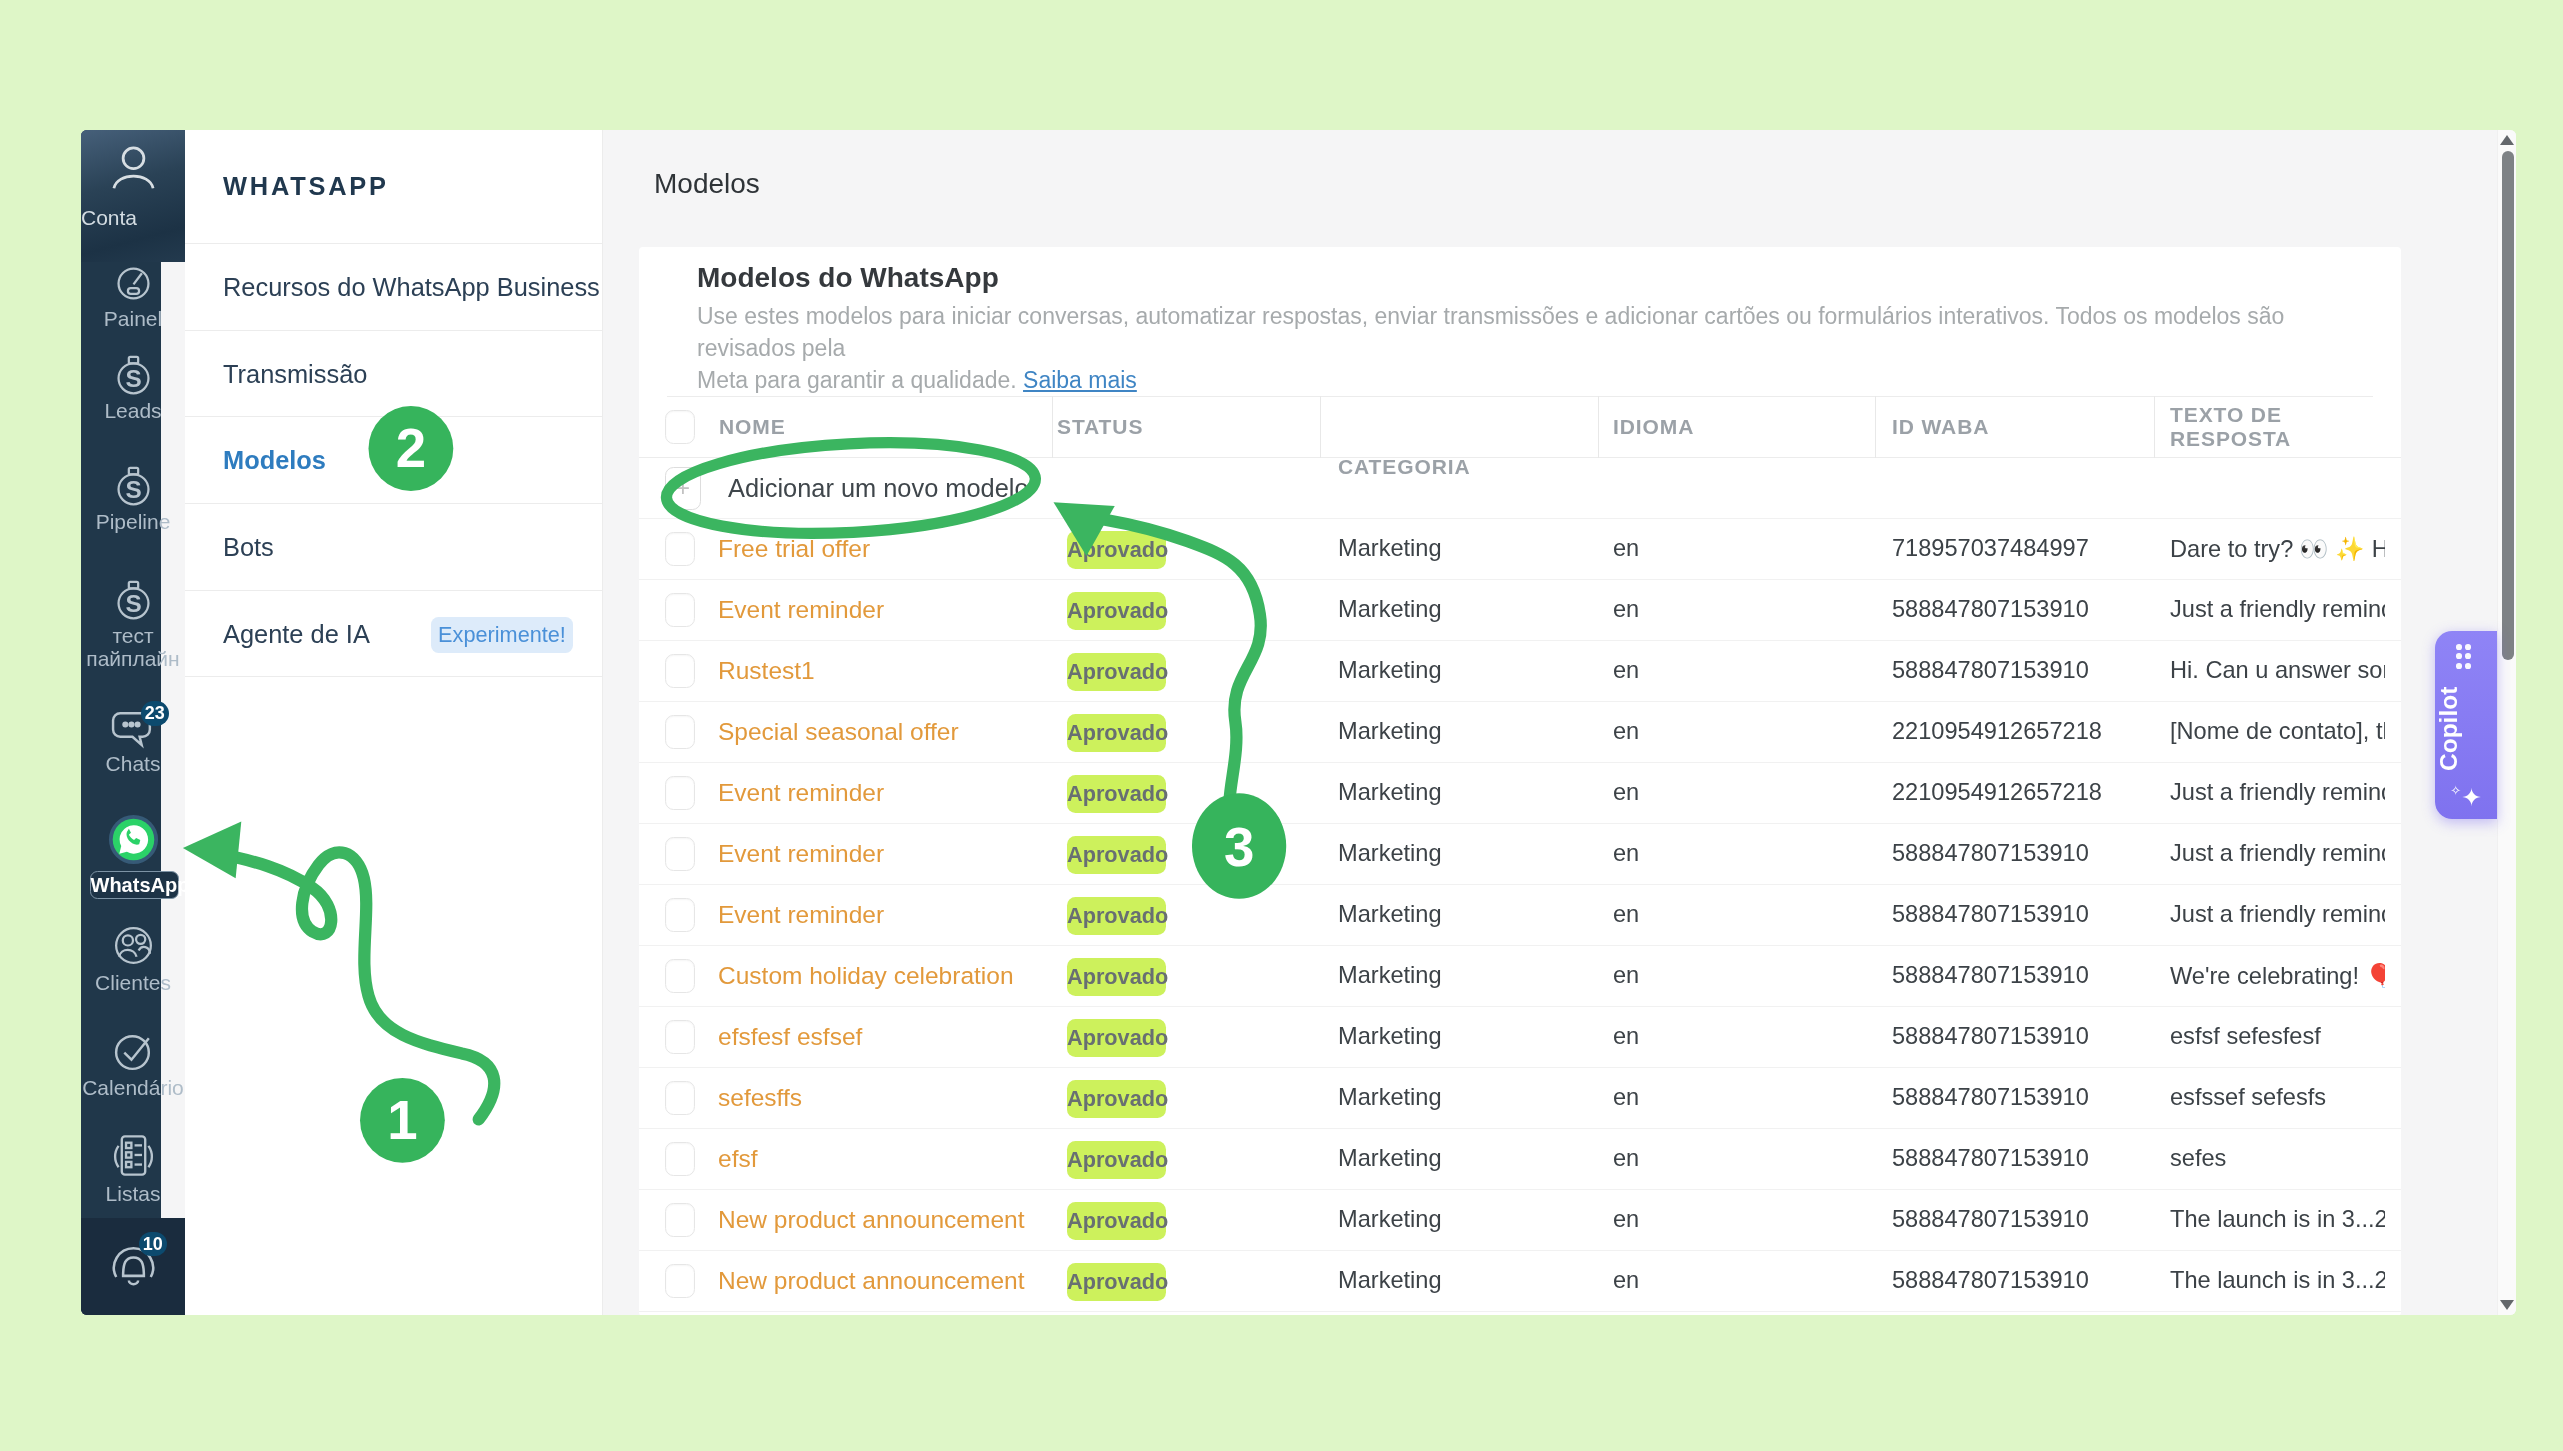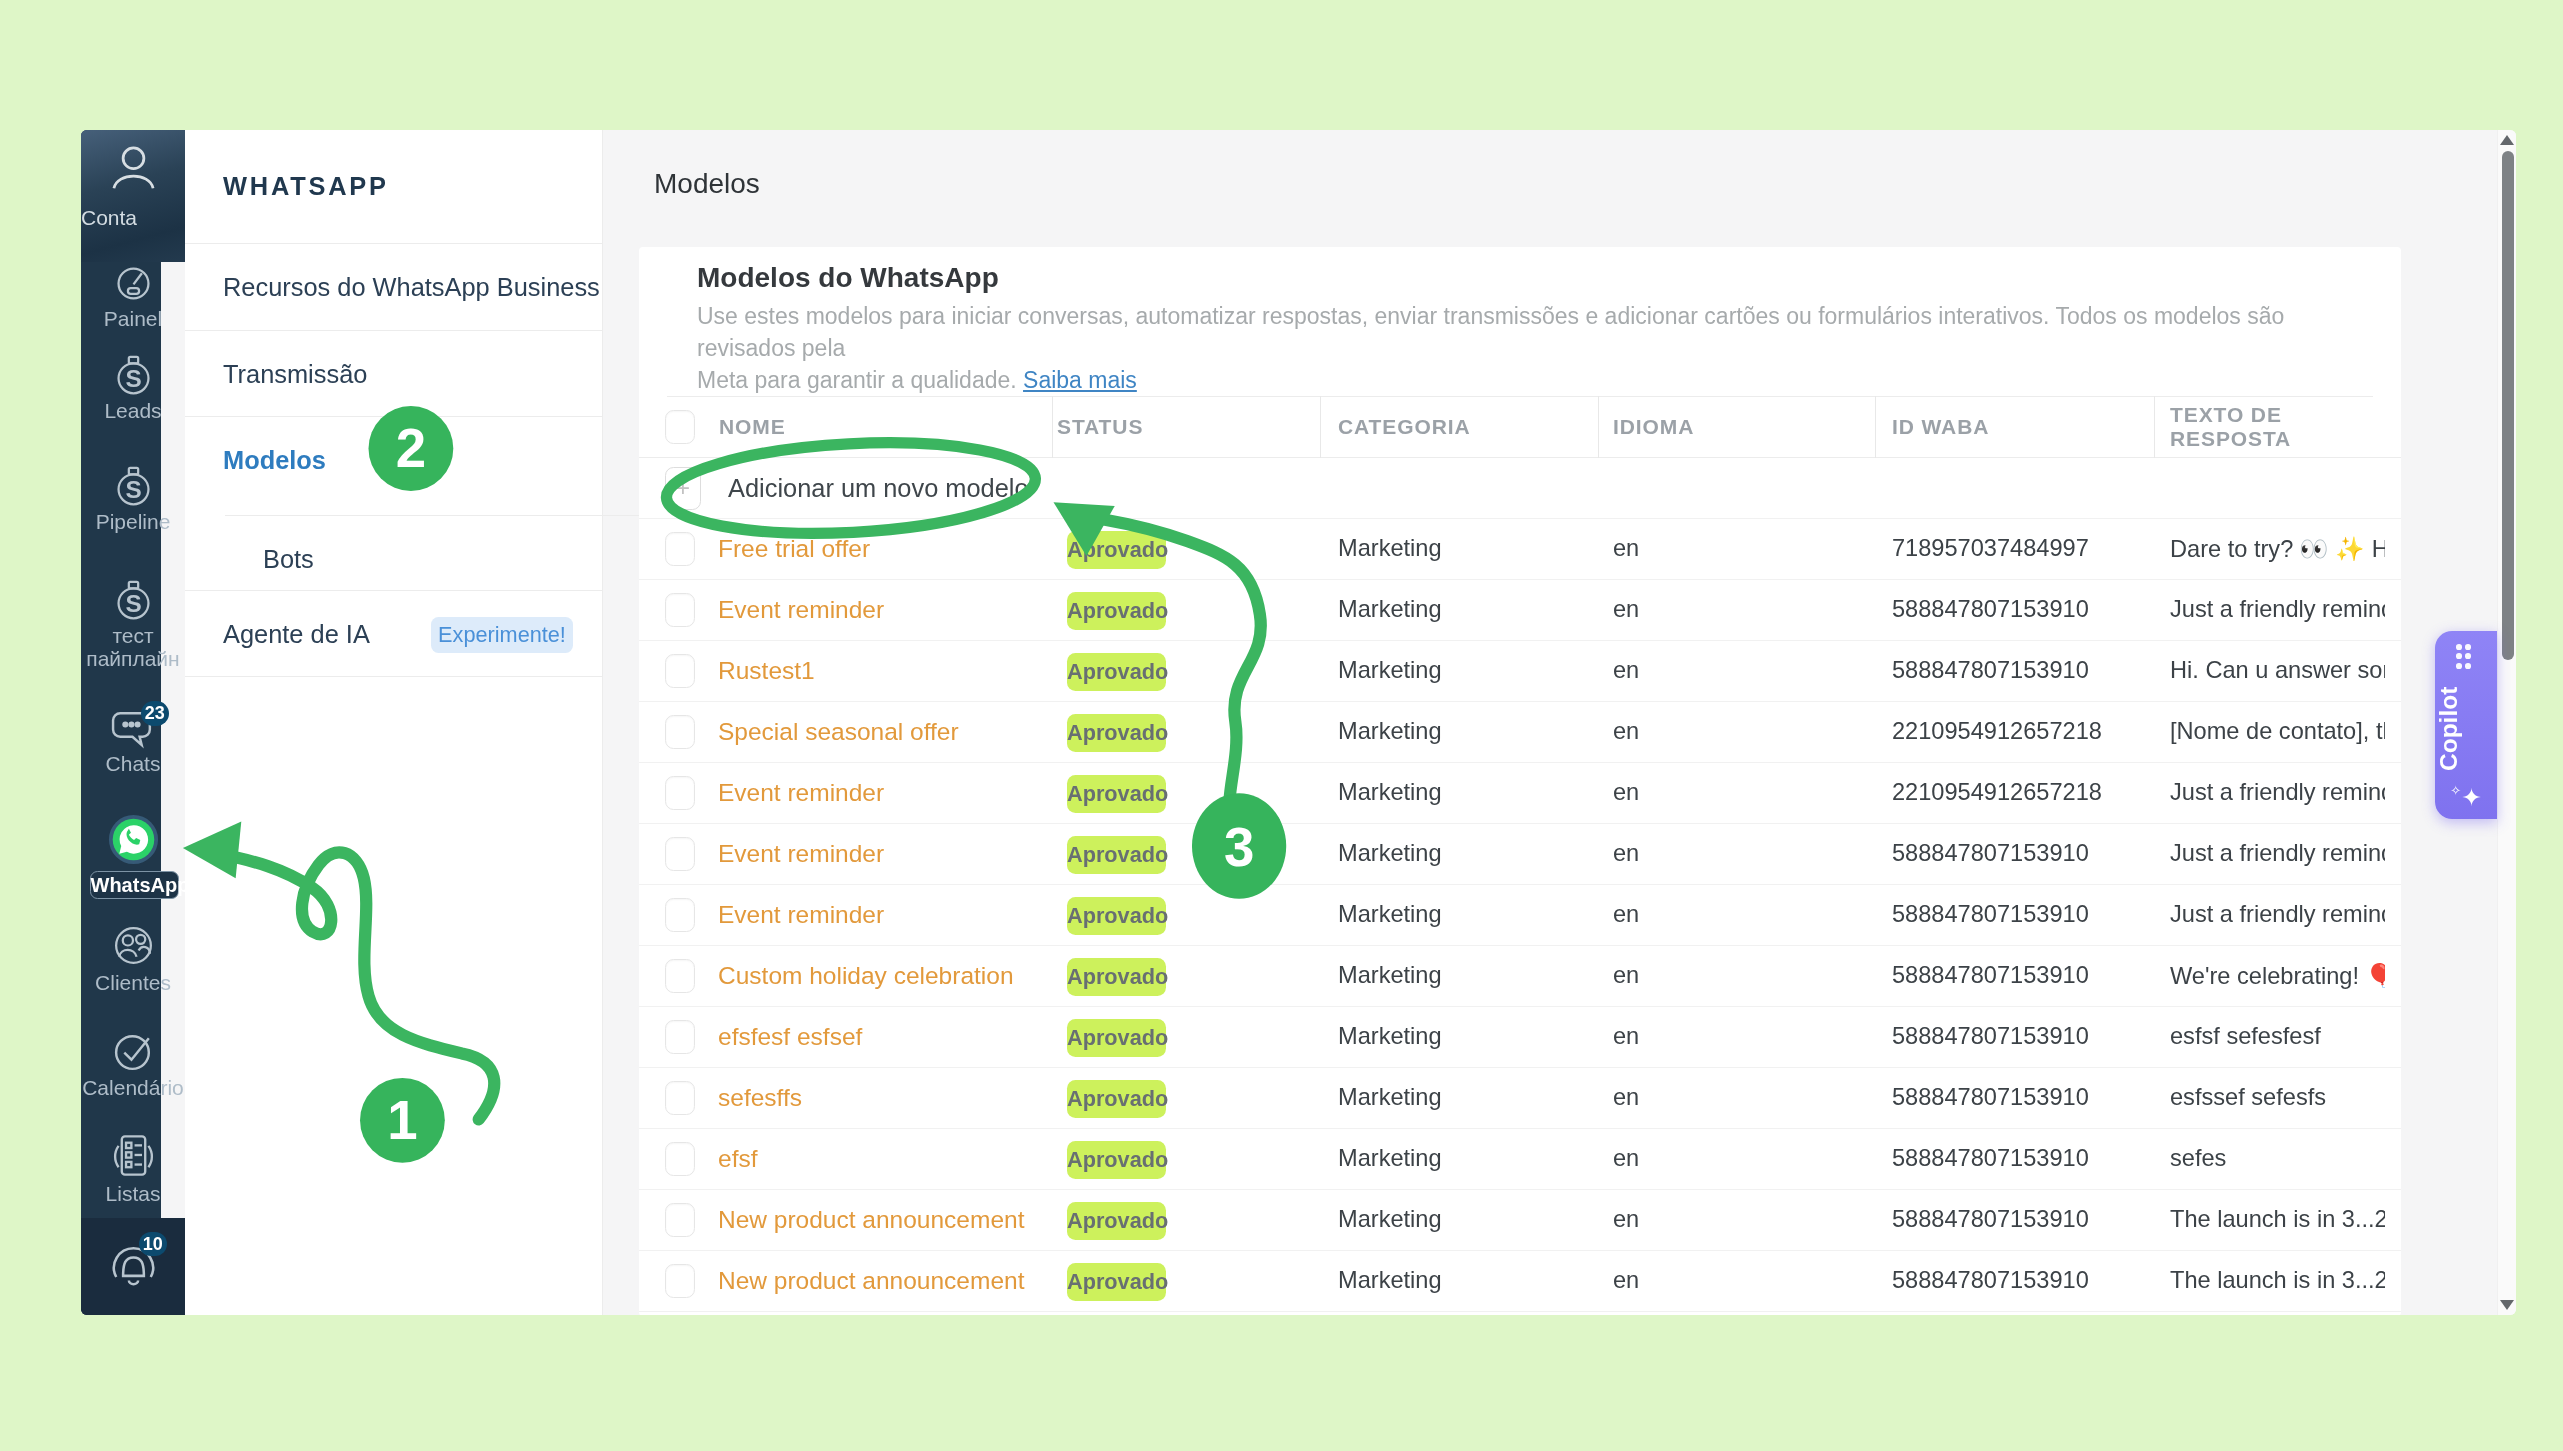--- a/index.html
+++ b/index.html
@@ -184,21 +184,21 @@
       <div class="menu-header">WHATSAPP</div>
       <div class="menu-item" style="top:113px;">
         <span class="menu-item-label">Recursos do WhatsApp Business</span>
       </div>
       <div class="menu-item" style="top:200px;">
         <span class="menu-item-label">Transmissão</span>
       </div>
       <div class="menu-item" style="top:286px;">
         <span class="menu-item-label active">Modelos</span>
       </div>
-      <div class="menu-item" style="top:385px;margin-left:40px;">
+      <div class="menu-item" style="top:373px;">
         <span class="menu-item-label">Bots</span>
       </div>
       <div class="menu-item" style="top:460px;border-bottom:1.9px solid #ececec;">
         <span class="menu-item-label">Agente de IA</span>
         <span class="exp-badge">Experimente!</span>
       </div>
     </div>
 
     <div class="main-title">Modelos</div>
 
@@ -208,21 +208,21 @@
         <span>Use estes modelos para iniciar conversas, automatizar respostas, enviar transmissões e adicionar cartões ou formulários interativos. Todos os modelos são revisados pela</span><br>
         <span>Meta para garantir a qualidade.</span>
         <a href="#">Saiba mais</a>
       </div>
 
       <div class="t-topline"></div>
       <div class="t-headrow">
         <span class="cb" style="top:14px;"></span>
         <span class="th" style="left:80px;">NOME</span>
         <span class="th" style="left:418px;">STATUS</span>
-        <span class="th" style="left:699px;">CATEGORIA</span>
+        <span class="th" style="left:699px;margin-top:40px;">CATEGORIA</span>
         <span class="th" style="left:974px;">IDIOMA</span>
         <span class="th" style="left:1253px;">ID WABA</span>
         <span class="th" style="left:1531px;">TEXTO DE RESPOSTA</span>
       </div>
       <div class="vline" style="left:413px;"></div>
       <div class="vline" style="left:681px;"></div>
       <div class="vline" style="left:959px;"></div>
       <div class="vline" style="left:1236px;"></div>
       <div class="vline" style="left:1515px;"></div>
 

